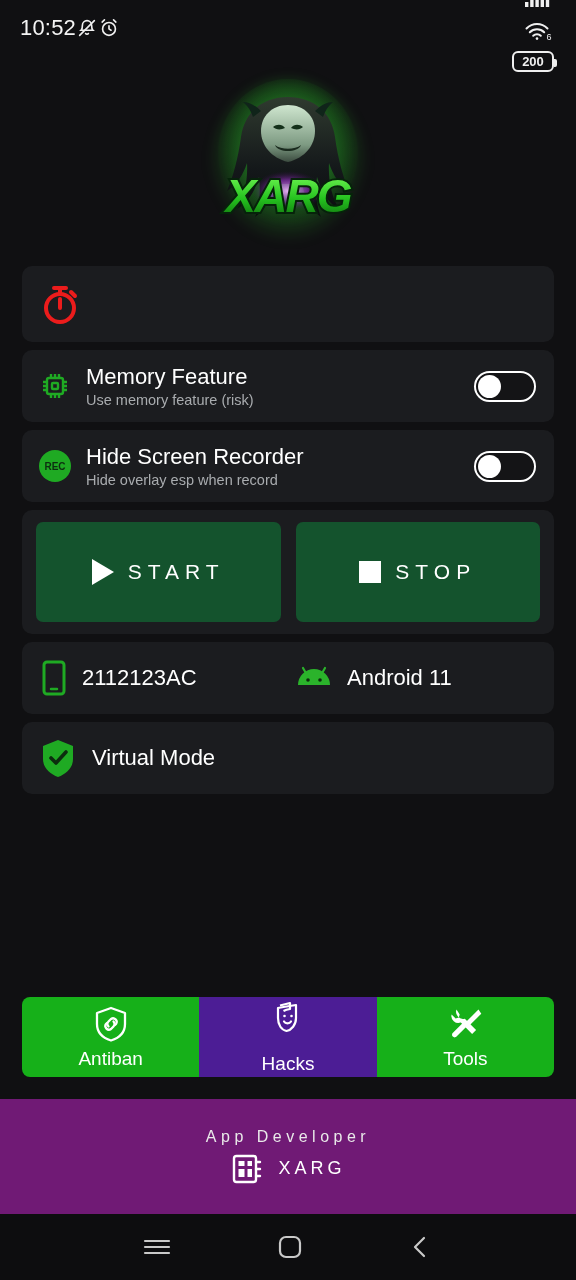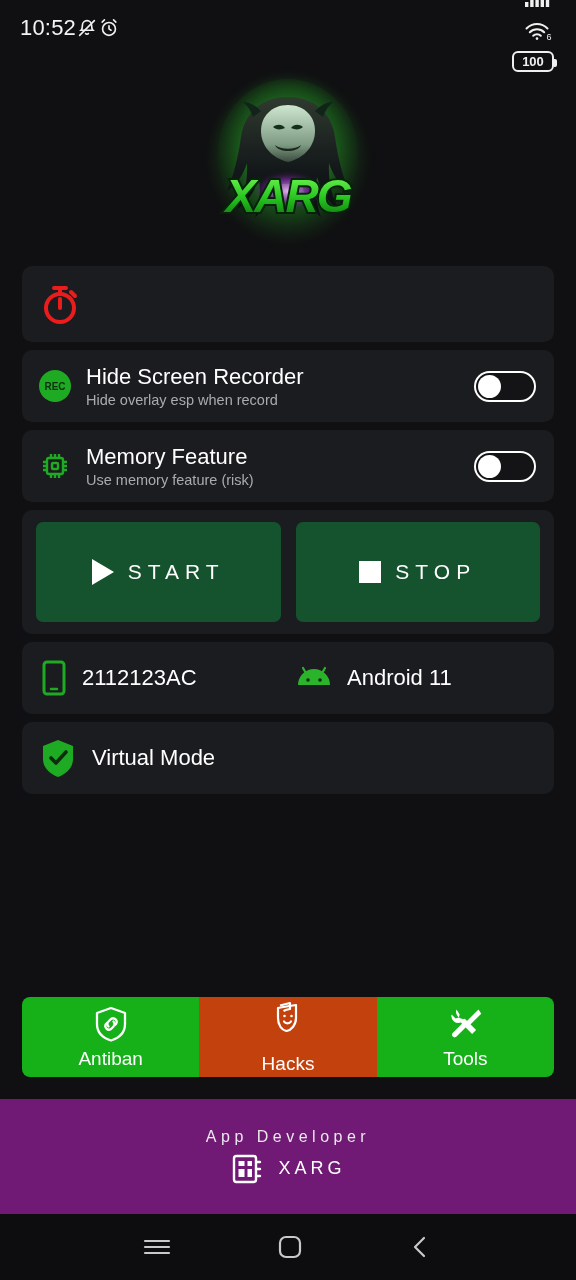--- a/index.html
+++ b/index.html
@@ -123,21 +123,21 @@
     flex: none; display: flex;
     border-radius: 8px; overflow: hidden;
     margin-bottom: 22px;
   }
   .tab {
     flex: 1 1 0; height: 80px;
     display: flex; flex-direction: column; align-items: center; justify-content: center;
     gap: 5px; cursor: pointer;
     background: #16b019;
   }
-  .tab.inactive { background: #c2410c; gap: 16px; }
+  .tab.inactive { background: #4c1d95; gap: 16px; }
   .tab-label { font-size: 19px; color: #ffffff; }
 
   
   .footer {
     flex: none; height: 115px; background: #701a75;
     display: flex; flex-direction: column; align-items: center; justify-content: center;
     gap: 6px;
   }
   .footer-title { font-size: 16px; color: #e9e9e9; letter-spacing: 4.5px; }
   .footer-dev { display: flex; align-items: center; gap: 14px; }
@@ -189,21 +189,21 @@
       <span>
         <svg class="icon-svg" width="30" height="24" viewBox="0 0 30 24" fill="none" stroke="#f0f0f0" stroke-width="2" stroke-linecap="round">
           <path d="M2.5 10.5C5.5 7.5 9.3 6 13 6s7.5 1.5 10.5 4.5"></path>
           <path d="M5.8 14.2c2-2 4.5-3 7.2-3s5.2 1 7.2 3"></path>
           <path d="M9.2 17.8c1.1-1.1 2.4-1.6 3.8-1.6s2.7.5 3.8 1.6"></path>
           <circle cx="13" cy="20.6" r="1.3" fill="#f0f0f0" stroke="none"></circle>
           <text x="22.5" y="22" font-family="Liberation Sans, sans-serif" font-size="9" fill="#f0f0f0" stroke="none">6</text>
         </svg>
       </span>
       <div class="battery">
-        <span>100</span>
+        <span>200</span>
       </div>
     </div>
   </div>
 
   <div class="logo-wrap">
     <div class="logo">
       <div class="logo-glow"></div>
       <svg viewBox="0 0 170 180" width="170" height="180">
         <defs>
           <radialGradient id="gglow" cx="50%" cy="45%" r="55%">
@@ -261,45 +261,45 @@
           <line x1="20" y1="27" x2="20" y2="18"></line>
           <line x1="14" y1="7" x2="26" y2="7"></line>
           <line x1="20" y1="7" x2="20" y2="13"></line>
           <line x1="31" y1="11" x2="35" y2="15"></line>
         </svg>
       </span>
     </div>
 
     <div class="card row-toggle">
       <span>
-        <svg class="icon-svg" width="34" height="34" viewBox="0 0 34 34">
-          <circle cx="17" cy="17" r="16" fill="#1faa23"></circle>
-          <text x="17" y="21" text-anchor="middle" font-family="Liberation Sans, sans-serif" font-size="10" font-weight="bold" fill="#0d2f10">REC</text>
-        </svg>
-      </span>
-      <div class="row-texts">
-        <div class="row-title">Hide Screen Recorder</div>
-        <div class="row-sub">Hide overlay esp when record</div>
-      </div>
-      <div class="toggle">
-        <div class="knob"></div>
-      </div>
-    </div>
-
-    <div class="card row-toggle">
-      <span>
         <svg class="icon-svg" width="34" height="34" viewBox="0 0 34 34" fill="none" stroke="#1faa23" stroke-width="2.4">
           <rect x="9" y="9" width="16" height="16" rx="2"></rect>
           <rect x="14" y="14" width="6" height="6" rx="1"></rect>
           <path d="M13 9V5M17 9V5M21 9V5M13 29v-4M17 29v-4M21 29v-4M9 13H5M9 17H5M9 21H5M29 13h-4M29 17h-4M29 21h-4"></path>
         </svg>
       </span>
       <div class="row-texts">
         <div class="row-title">Memory Feature</div>
         <div class="row-sub">Use memory feature (risk)</div>
+      </div>
+      <div class="toggle">
+        <div class="knob"></div>
+      </div>
+    </div>
+
+    <div class="card row-toggle">
+      <span>
+        <svg class="icon-svg" width="34" height="34" viewBox="0 0 34 34">
+          <circle cx="17" cy="17" r="16" fill="#1faa23"></circle>
+          <text x="17" y="21" text-anchor="middle" font-family="Liberation Sans, sans-serif" font-size="10" font-weight="bold" fill="#0d2f10">REC</text>
+        </svg>
+      </span>
+      <div class="row-texts">
+        <div class="row-title">Hide Screen Recorder</div>
+        <div class="row-sub">Hide overlay esp when record</div>
       </div>
       <div class="toggle">
         <div class="knob"></div>
       </div>
     </div>
 
     <div class="card btn-card">
       <button class="big-btn">
         <span class="tri-play"></span>
         <span class="label">START</span>

